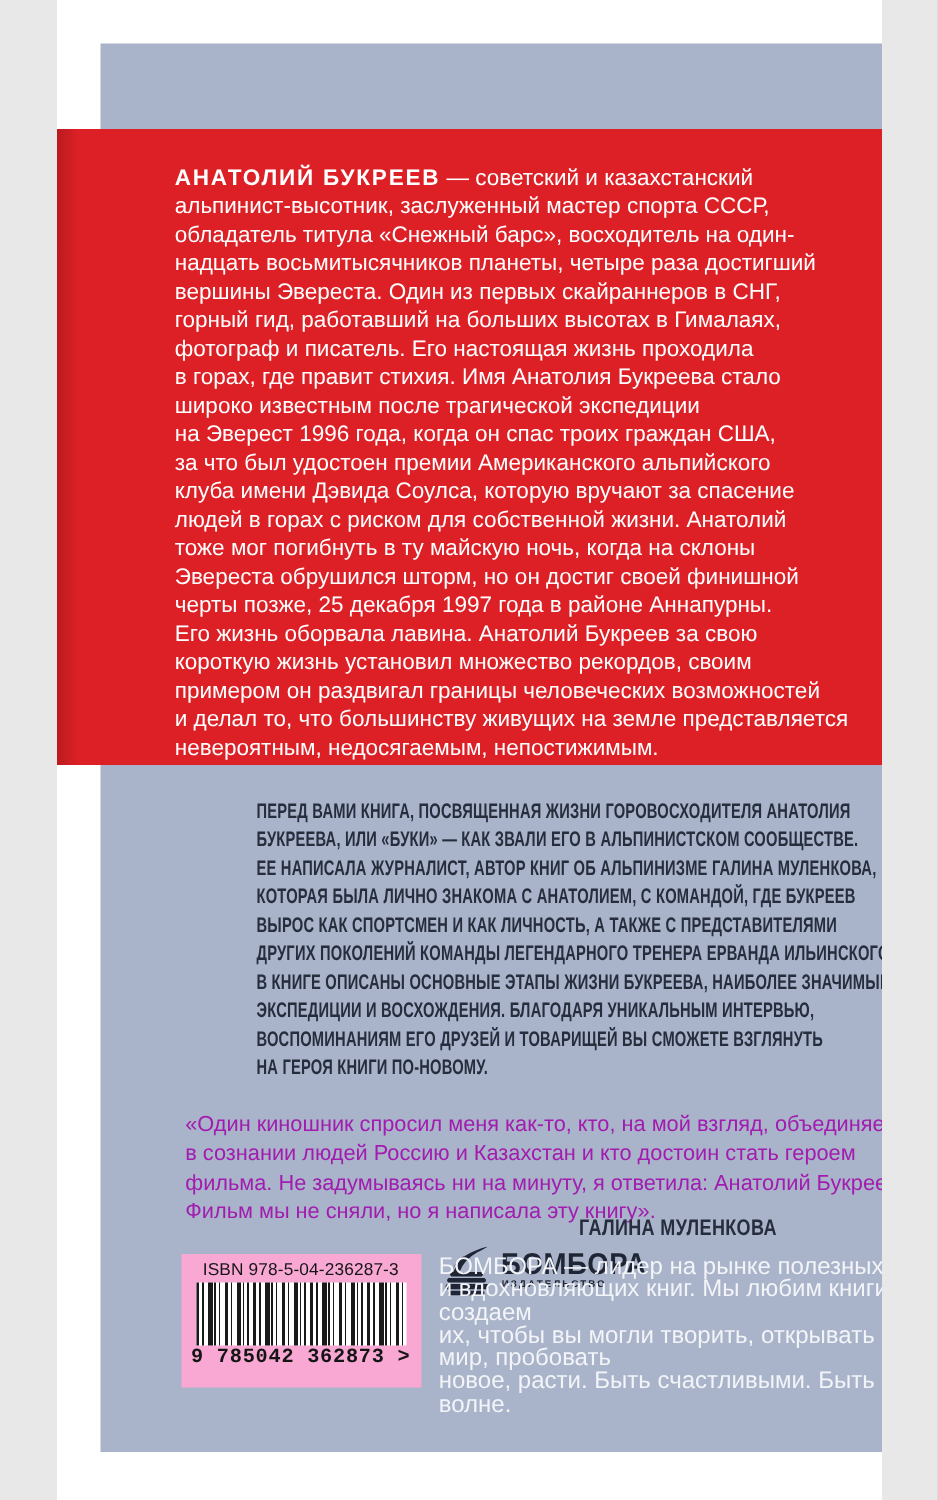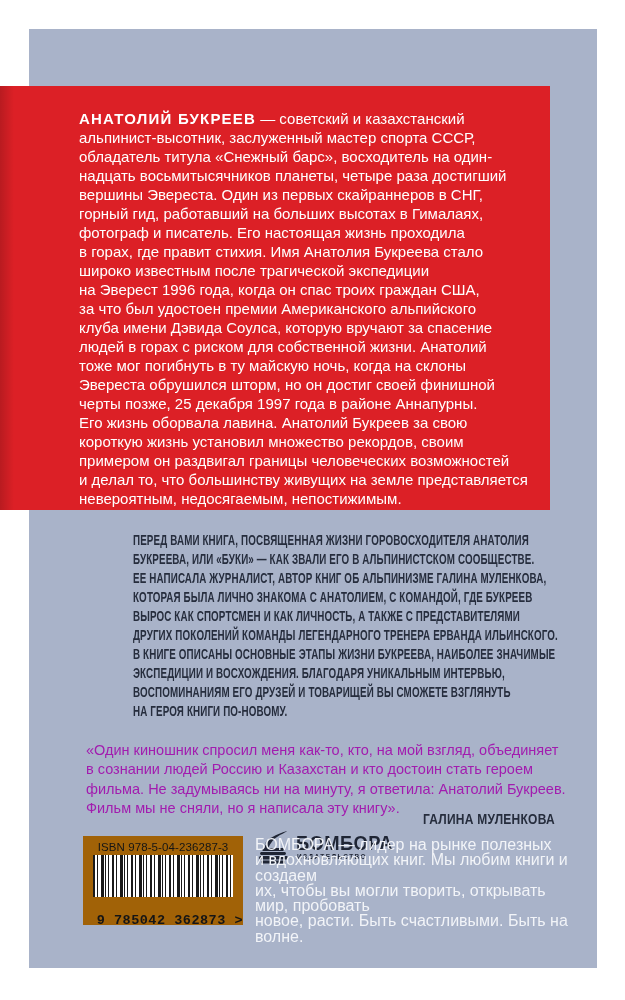--- a/index.html
+++ b/index.html
@@ -1,17 +1,17 @@
 <!DOCTYPE html>
 <html><head>
 <meta charset="utf-8">
 <style>
   html,body { margin:0; padding:0; background:#e8e8e8; }
   #page {
-    position:relative; width:625px; height:1000px; margin:0 auto;
+    position:relative; width:550px; height:1000px; margin:0 auto;
     background:#ffffff; overflow:hidden;
     font-family:"Liberation Sans", sans-serif;
   }
   .panel {
     position:absolute; left:29px; top:29px; width:568px; height:939px;
     background:#a9b3c9;
   }
   .redbox {
     position:absolute; left:0; top:86px; width:550px; height:424px;
     background-color:#dc2026;
@@ -36,40 +36,39 @@
     white-space:pre-line;
   }
   .attribution {
     position:absolute; right:70px; top:810px;
     font-size:15px; font-weight:700; color:#262d3d; letter-spacing:0.3px;
     transform:scaleX(0.80); transform-origin:100% 0;
     white-space:nowrap;
   }
   .barcode-box {
     position:absolute; left:83px; top:836px; width:160px; height:89px;
-    background:#a16207; text-align:center;
+    background:#f9a8d4; text-align:center;
   }
   .isbn-label {
     margin-top:5px; font-size:11.5px; color:#151515; letter-spacing:0.1px;
   }
   .bars {
     height:42px; margin:2px 10px 0 10px;
     background-color:#ffffff;
     background-image:repeating-linear-gradient(90deg,
       #191919 0 2px,  transparent 2px 4px,
       #191919 4px 5px, transparent 5px 8px,
       #191919 8px 11px, transparent 11px 12px,
       #191919 12px 13px, transparent 13px 15px,
       #191919 15px 16px, transparent 16px 19px);
   }
   .barcode-digits {
-    margin-top:16px; font-family:"Liberation Mono", monospace;
+    margin-top:1px; font-family:"Liberation Mono", monospace;
     font-size:13.5px; font-weight:700; color:#151515; letter-spacing:0.5px;
     white-space:nowrap;
-    text-align:right;
   }
   .logo-icon { position:absolute; left:256px; top:831px; }
   .logo-name {
     position:absolute; left:296px; top:832px;
     font-size:20px; font-weight:800; color:#1f2534; letter-spacing:0.4px;
     transform:scaleX(0.92); transform-origin:0 0; white-space:nowrap;
   }
   .logo-sub {
     position:absolute; left:297px; top:853px;
     font-size:6.5px; font-weight:700; color:#1f2534; letter-spacing:1.4px;

